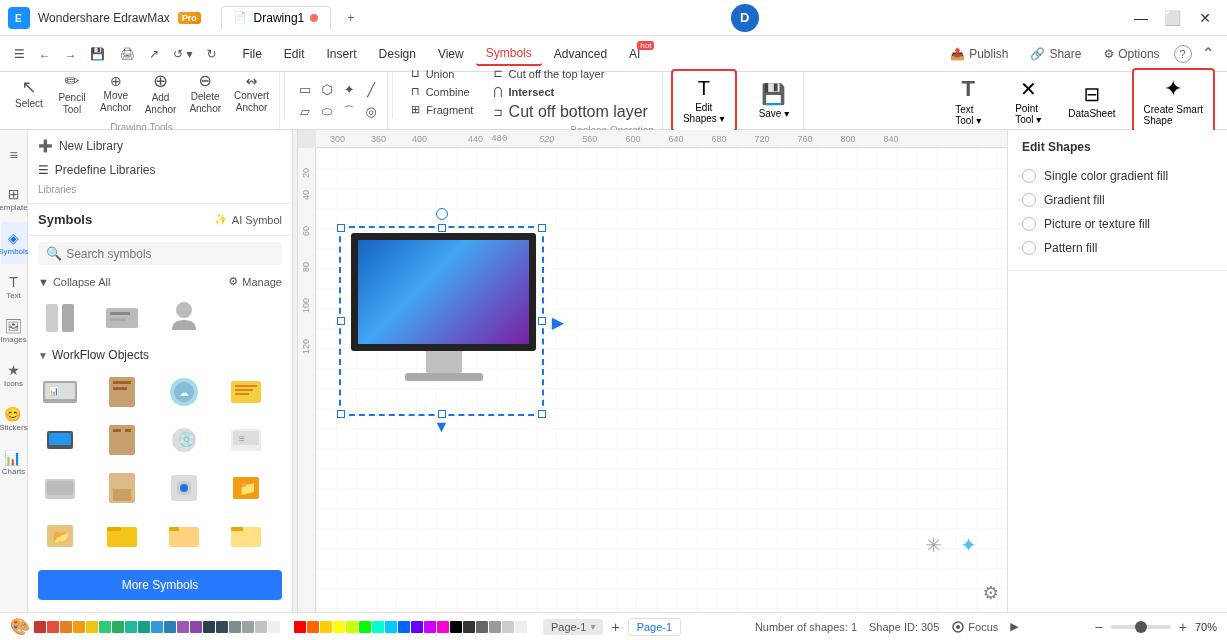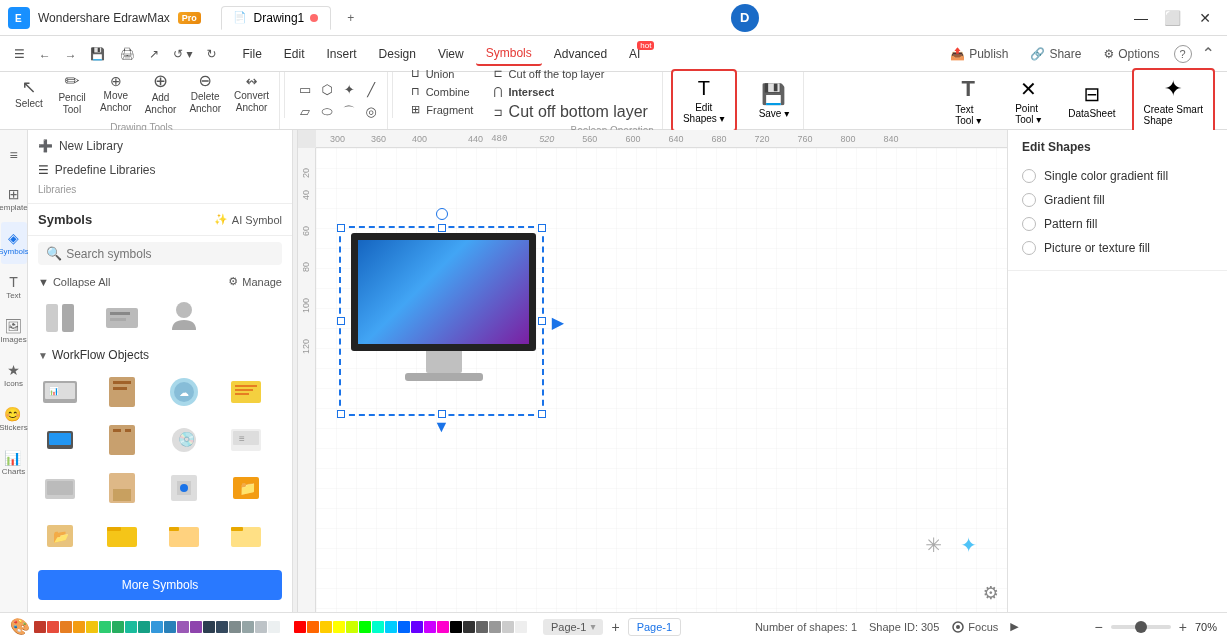--- a/index.html
+++ b/index.html
@@ -619,25 +619,25 @@
       <div class="radio-option">
         <div class="radio-circle"></div>
         <span class="radio-label">Single color gradient fill</span>
       </div>
       <div class="radio-option">
         <div class="radio-circle"></div>
         <span class="radio-label">Gradient fill</span>
       </div>
       <div class="radio-option">
         <div class="radio-circle"></div>
-        <span class="radio-label">Pattern fill</span>
+        <span class="radio-label">Picture or texture fill</span>
       </div>
       <div class="radio-option">
         <div class="radio-circle"></div>
-        <span class="radio-label">Picture or texture fill</span>
+        <span class="radio-label">Pattern fill</span>
       </div>
     </div>
   </div>
 </div>
 
 <div class="status-bar">
   <div class="status-bar-left">
     <div style="display:flex; align-items:center; gap:4px;">
       <span style="color:#999; font-size:16px; cursor:pointer;">🎨</span>
 

